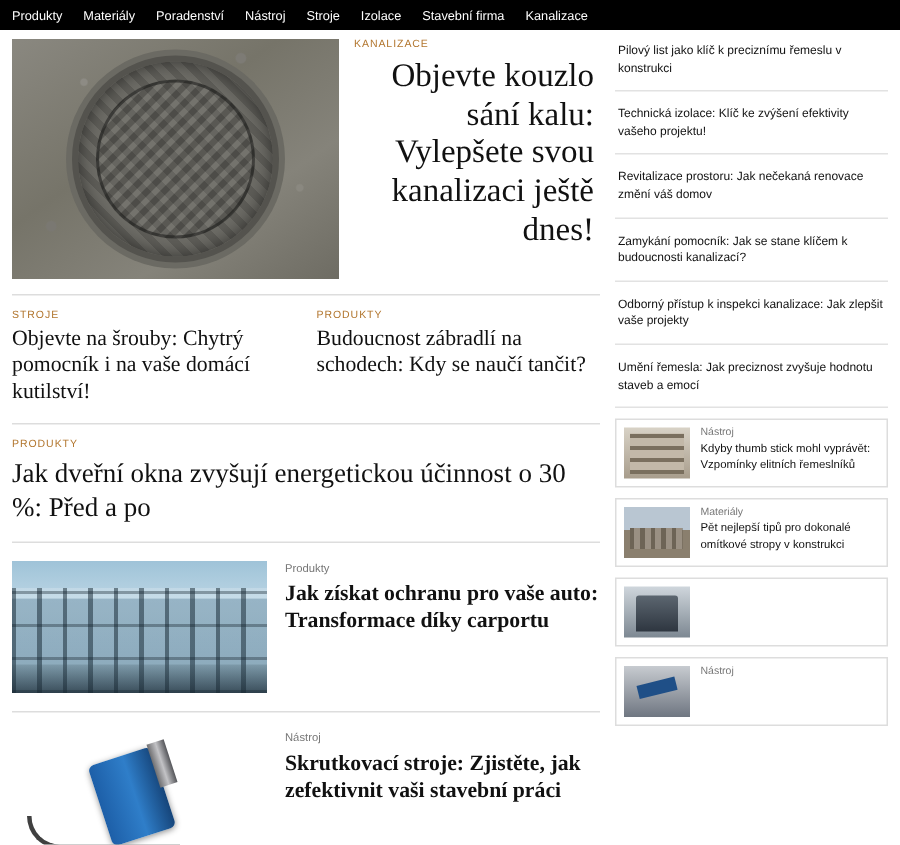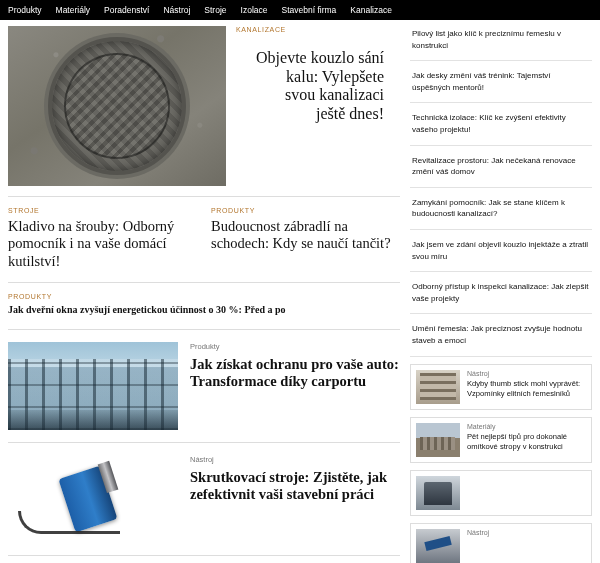--- a/index.html
+++ b/index.html
@@ -78,45 +78,45 @@
   .hero-text { flex: 1; }
   .kicker {
     font-family: "Liberation Sans", sans-serif;
     font-size: 7px;
     letter-spacing: .09em;
     text-transform: uppercase;
     color: #b2762e;
     margin-bottom: 4px;
   }
   .hero-title {
-    font-size: 16px;
+    font-size: 22px;
     line-height: 1.17;
     font-weight: 400;
-    margin: 16px;
+    margin: 4px;
     text-align: right;
   }
 
   
   .two-col {
     display: flex;
     gap: 14px;
     padding: 10px 0 12px 0;
     border-bottom: 1px solid #ddd;
   }
   .two-col > div { flex: 1; }
   .t-title {
     font-size: 14.5px;
     line-height: 1.2;
     margin: 0;
     font-weight: 400;
   }
 
   
   .wide { padding: 10px 0 12px 0; border-bottom: 1px solid #ddd; }
-  .wide-title { font-size: 10px; line-height: 1.25; margin: 0; font-weight: 700; }
+  .wide-title { font-size: 18px; line-height: 1.25; margin: 0; font-weight: 400; }
 
   
   .row {
     display: flex;
     gap: 12px;
     padding: 12px 0;
     border-bottom: 1px solid #ddd;
     align-items: flex-start;
   }
   .row-figure { width: 170px; height: 88px; flex: 0 0 170px; overflow: hidden; position: relative; }
@@ -235,21 +235,21 @@
       </div>
       <div class="hero-text">
         <div class="kicker">KANALIZACE</div>
         <h1 class="hero-title">Objevte kouzlo sání kalu: Vylepšete svou kanalizaci ještě dnes!</h1>
       </div>
     </div>
 
     <div class="two-col">
       <div>
         <div class="kicker">STROJE</div>
-        <h2 class="t-title">Kladivo na šrouby: Odborný pomocník i na vaše domácí kutilství!</h2>
+        <h2 class="t-title">Objevte na šrouby: Chytrý pomocník i na vaše domácí kutilství!</h2>
       </div>
       <div>
         <div class="kicker">PRODUKTY</div>
         <h2 class="t-title">Budoucnost zábradlí na schodech: Kdy se naučí tančit?</h2>
       </div>
     </div>
 
     <div class="wide">
       <div class="kicker">PRODUKTY</div>
       <h2 class="wide-title">Jak dveřní okna zvyšují energetickou účinnost o 30 %: Před a po</h2>
@@ -276,25 +276,23 @@
         <div class="row-kicker">Nástroj</div>
         <h2 class="row-title">Skrutkovací stroje: Zjistěte, jak zefektivnit vaši stavební práci</h2>
       </div>
     </div>
 
   </div>
 
   <div class="col-side">
     <div class="side-list">
       <div class="side-item">Pilový list jako klíč k preciznímu řemeslu v konstrukci</div>
-      <div class="side-item">Jak desky změní váš trénink: Tajemství úspěšných mentorů!</div>
       <div class="side-item">Technická izolace: Klíč ke zvýšení efektivity vašeho projektu!</div>
       <div class="side-item">Revitalizace prostoru: Jak nečekaná renovace změní váš domov</div>
       <div class="side-item">Zamykání pomocník: Jak se stane klíčem k budoucnosti kanalizací?</div>
-      <div class="side-item">Jak jsem ve zdání objevil kouzlo injektáže a ztratil svou míru</div>
       <div class="side-item">Odborný přístup k inspekci kanalizace: Jak zlepšit vaše projekty</div>
       <div class="side-item">Umění řemesla: Jak preciznost zvyšuje hodnotu staveb a emocí</div>
     </div>
 
     <div class="side-card">
       <div class="side-thumb th2"></div>
       <div class="side-card-text">
         <div class="side-card-kicker">Nástroj</div>
         <div class="side-card-title">Kdyby thumb stick mohl vyprávět: Vzpomínky elitních řemeslníků</div>
       </div>

